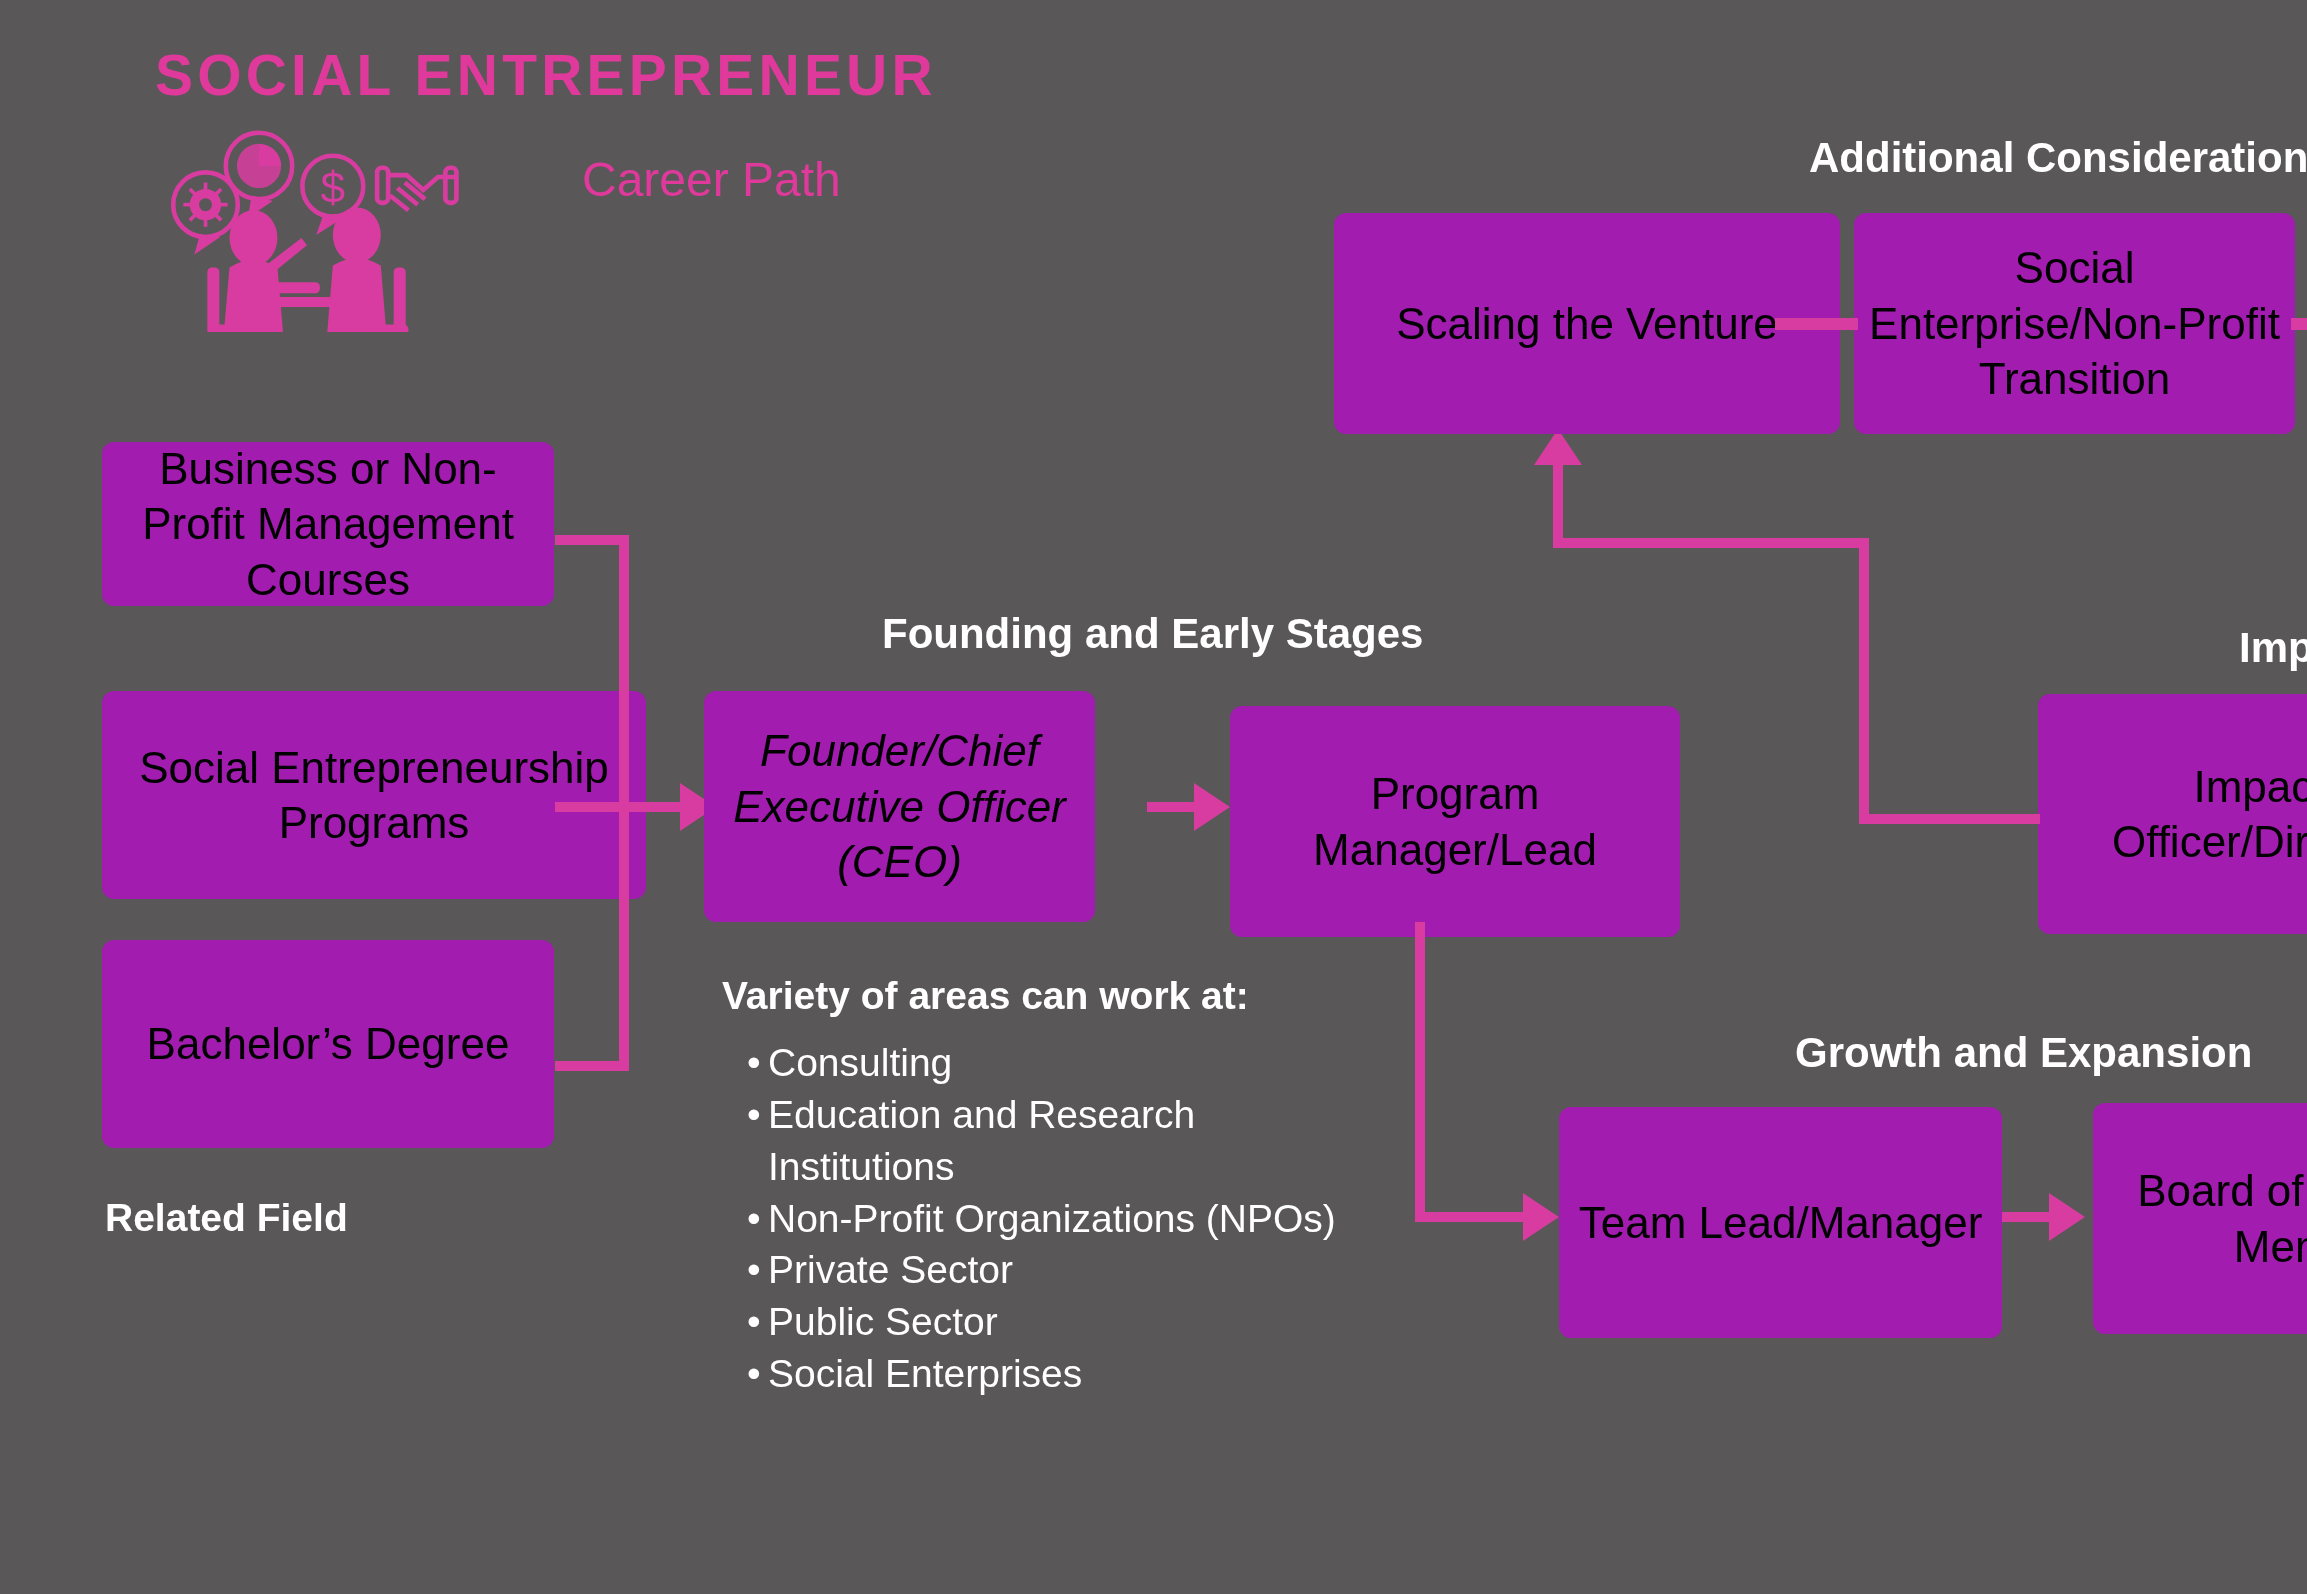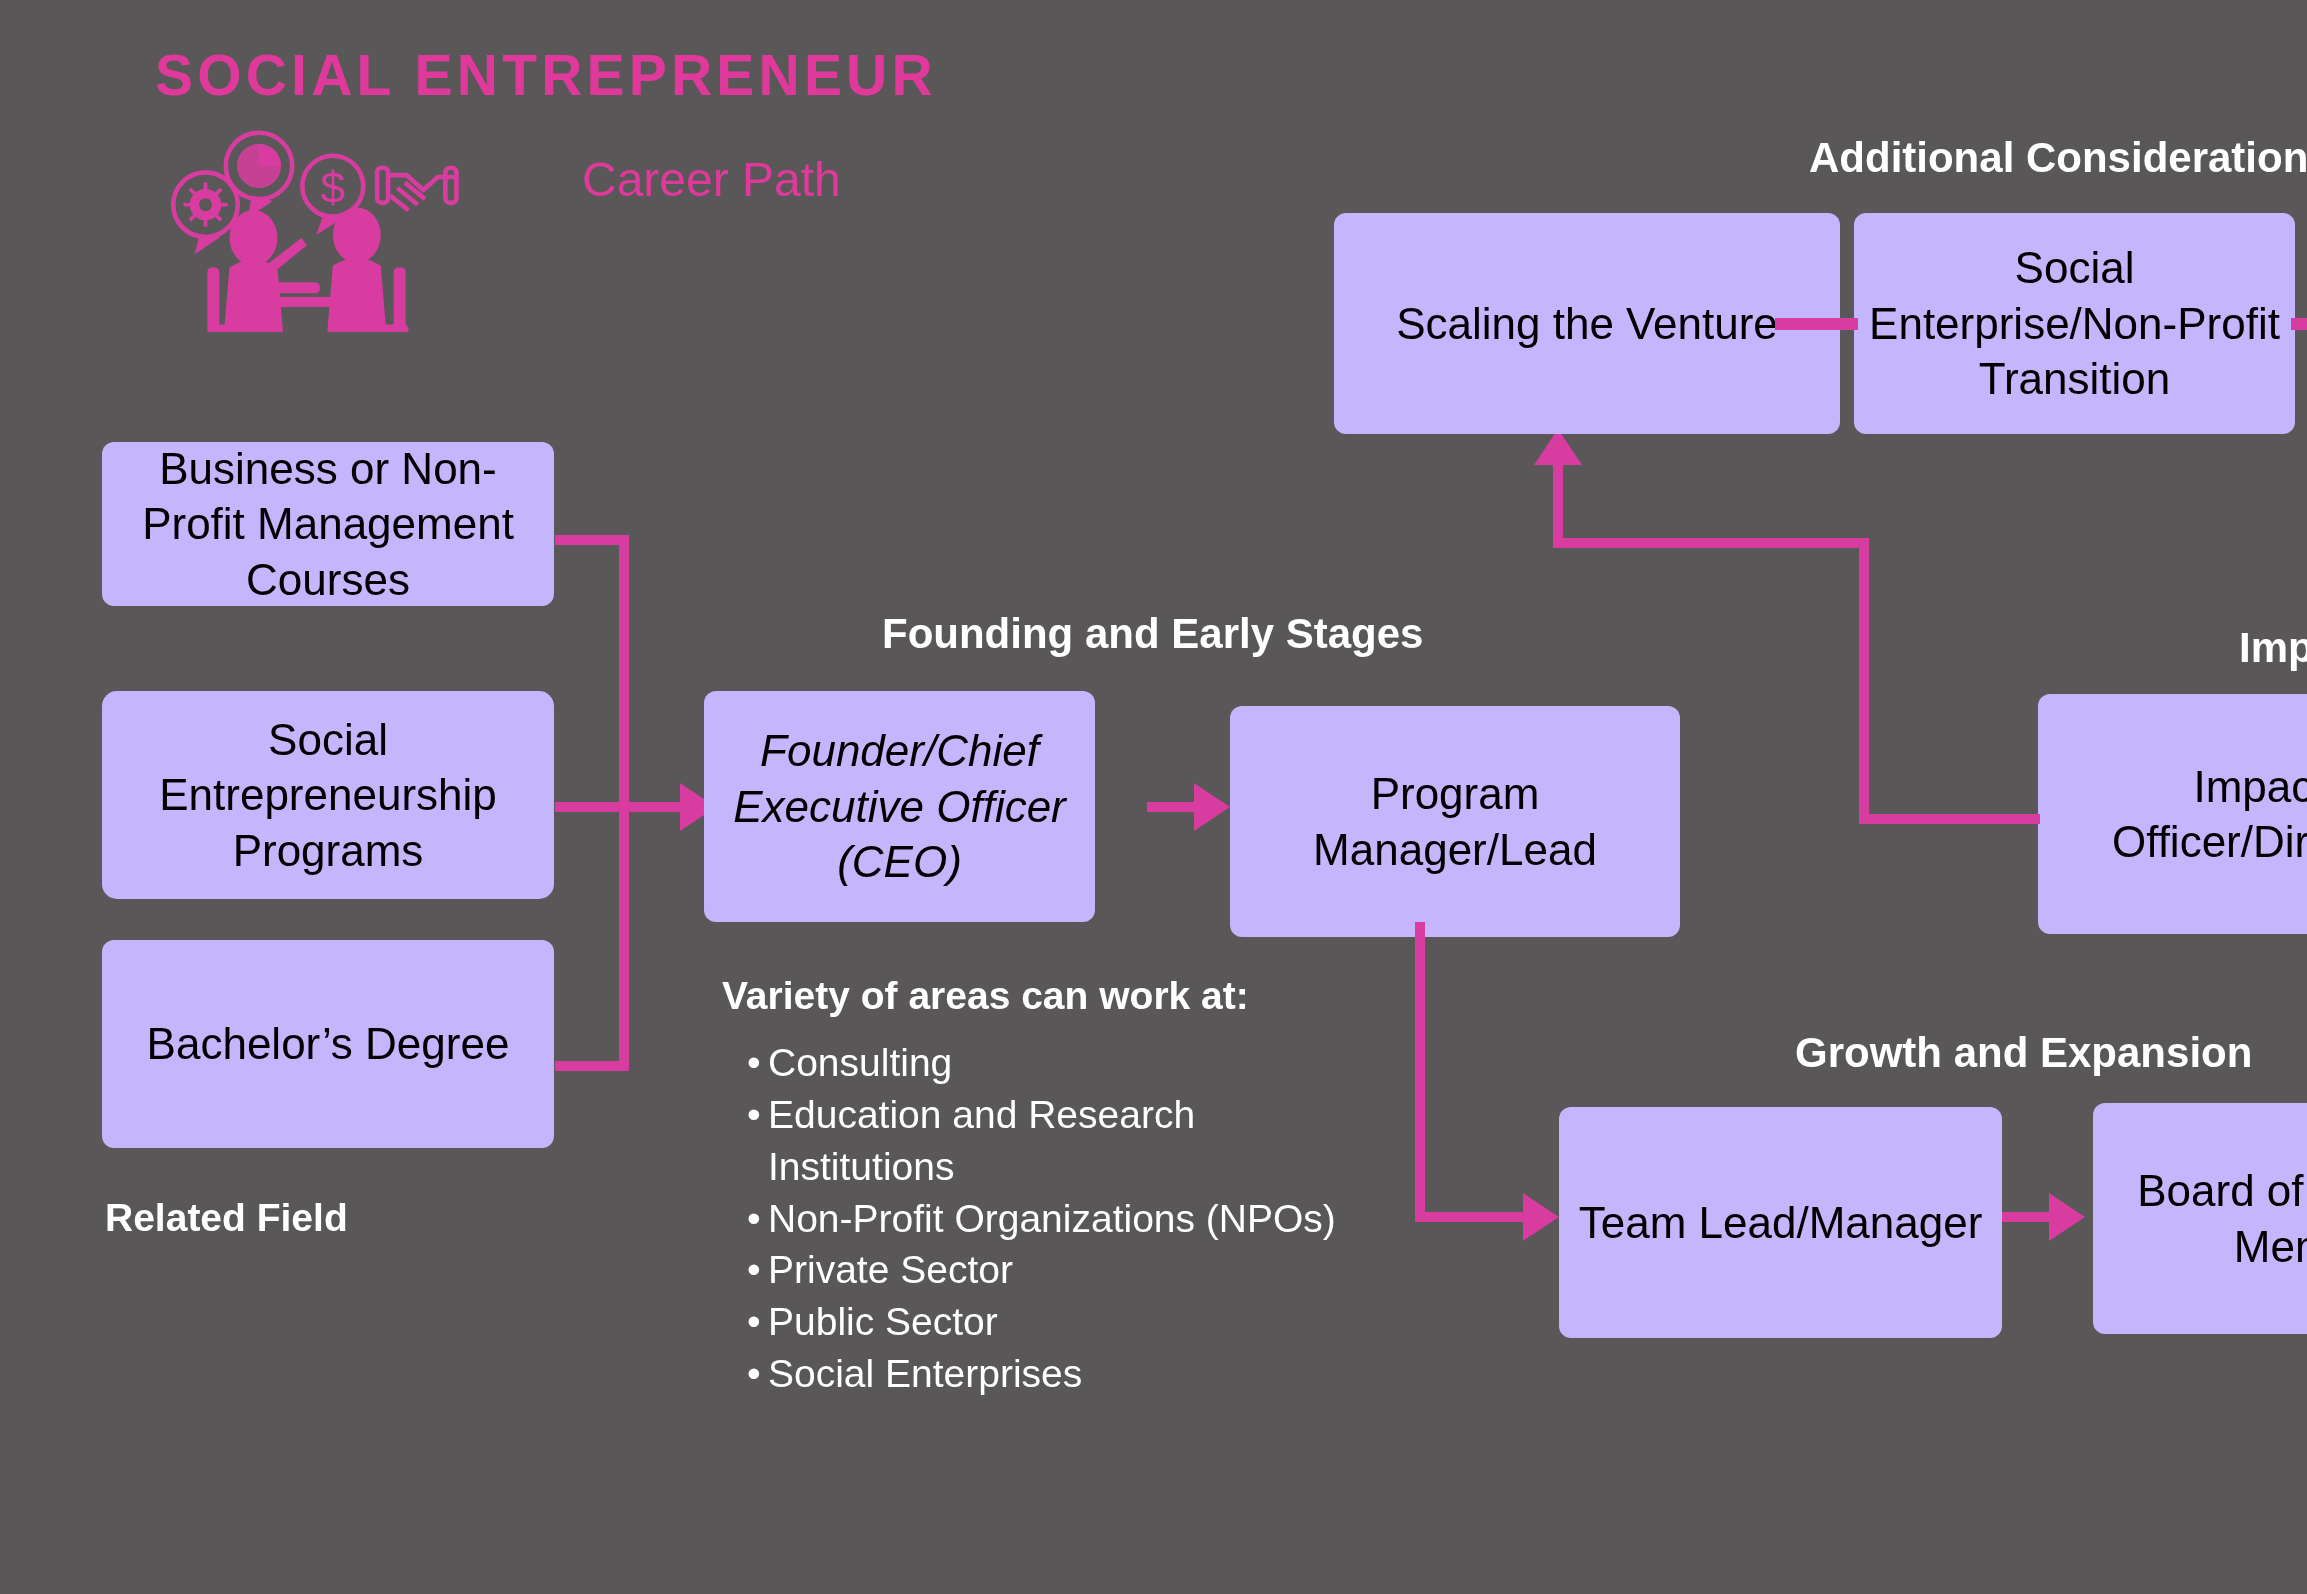--- a/index.html
+++ b/index.html
@@ -20,21 +20,21 @@
   }
   #subtitle{
     left:582px;top:152px;
     font-size:48px;color:#E0399C;white-space:nowrap;
     font-family:"Liberation Sans","DejaVu Sans",sans-serif;
   }
   #hero-icon{left:152px;top:129px;width:369px;height:203px;}
 
   
   .node{
-    background:#c4b5fd;border-radius:12px;
+    background:#a21caf;border-radius:12px;
     display:flex;align-items:center;justify-content:center;
     text-align:center;color:#000;
     font-size:44px;line-height:1.26;
     padding:0 12px;box-sizing:border-box;
     font-family:"Liberation Sans","DejaVu Sans",sans-serif;
   }
 
   
   .sec-head{
     color:#ffffff;font-weight:bold;font-size:42px;white-space:nowrap;
@@ -109,21 +109,21 @@
       <rect x="60" y="212" width="56" height="11" rx="5"></rect>
       <rect x="262" y="150" width="13" height="70" rx="5"></rect>
       <rect x="222" y="212" width="56" height="11" rx="5"></rect>
       <path d="M118 152 l44 -34 l6 8 l-42 34 z"></path>
       <rect x="124" y="166" width="58" height="12" rx="5"></rect>
       <path d="M214 158 q-24 16 -18 34 l20 -4 q-8 -16 12 -24 z"></path>
     </g>
   </svg>
 
   <div class="abs node" style="left:102px;top:442px;width:452px;height:164px;">Business or Non-Profit Management Courses</div>
-  <div class="abs node" style="left:102px;top:691px;width:452px;height:208px;border-radius:15px;">Social Entrepreneurship Programs</div>
+  <div class="abs node" style="left:102px;top:691px;width:544px;height:208px;">Social Entrepreneurship Programs</div>
   <div class="abs node" style="left:102px;top:940px;width:452px;height:208px;">Bachelor’s Degree</div>
 
   <div class="abs ln" style="left:555px;top:535px;width:74px;height:9.7px;"></div>
   <div class="abs ln" style="left:555px;top:1061px;width:74px;height:9.7px;"></div>
   <div class="abs ln" style="left:619px;top:535px;width:9.7px;height:536px;"></div>
   <div class="abs ln" style="left:555px;top:802px;width:128px;height:9.7px;"></div>
   <div class="abs ah ah-r" style="left:680px;top:783px;"></div>
 
   <div class="abs blk-head" style="left:105px;top:1196px;">Related Field</div>
 

